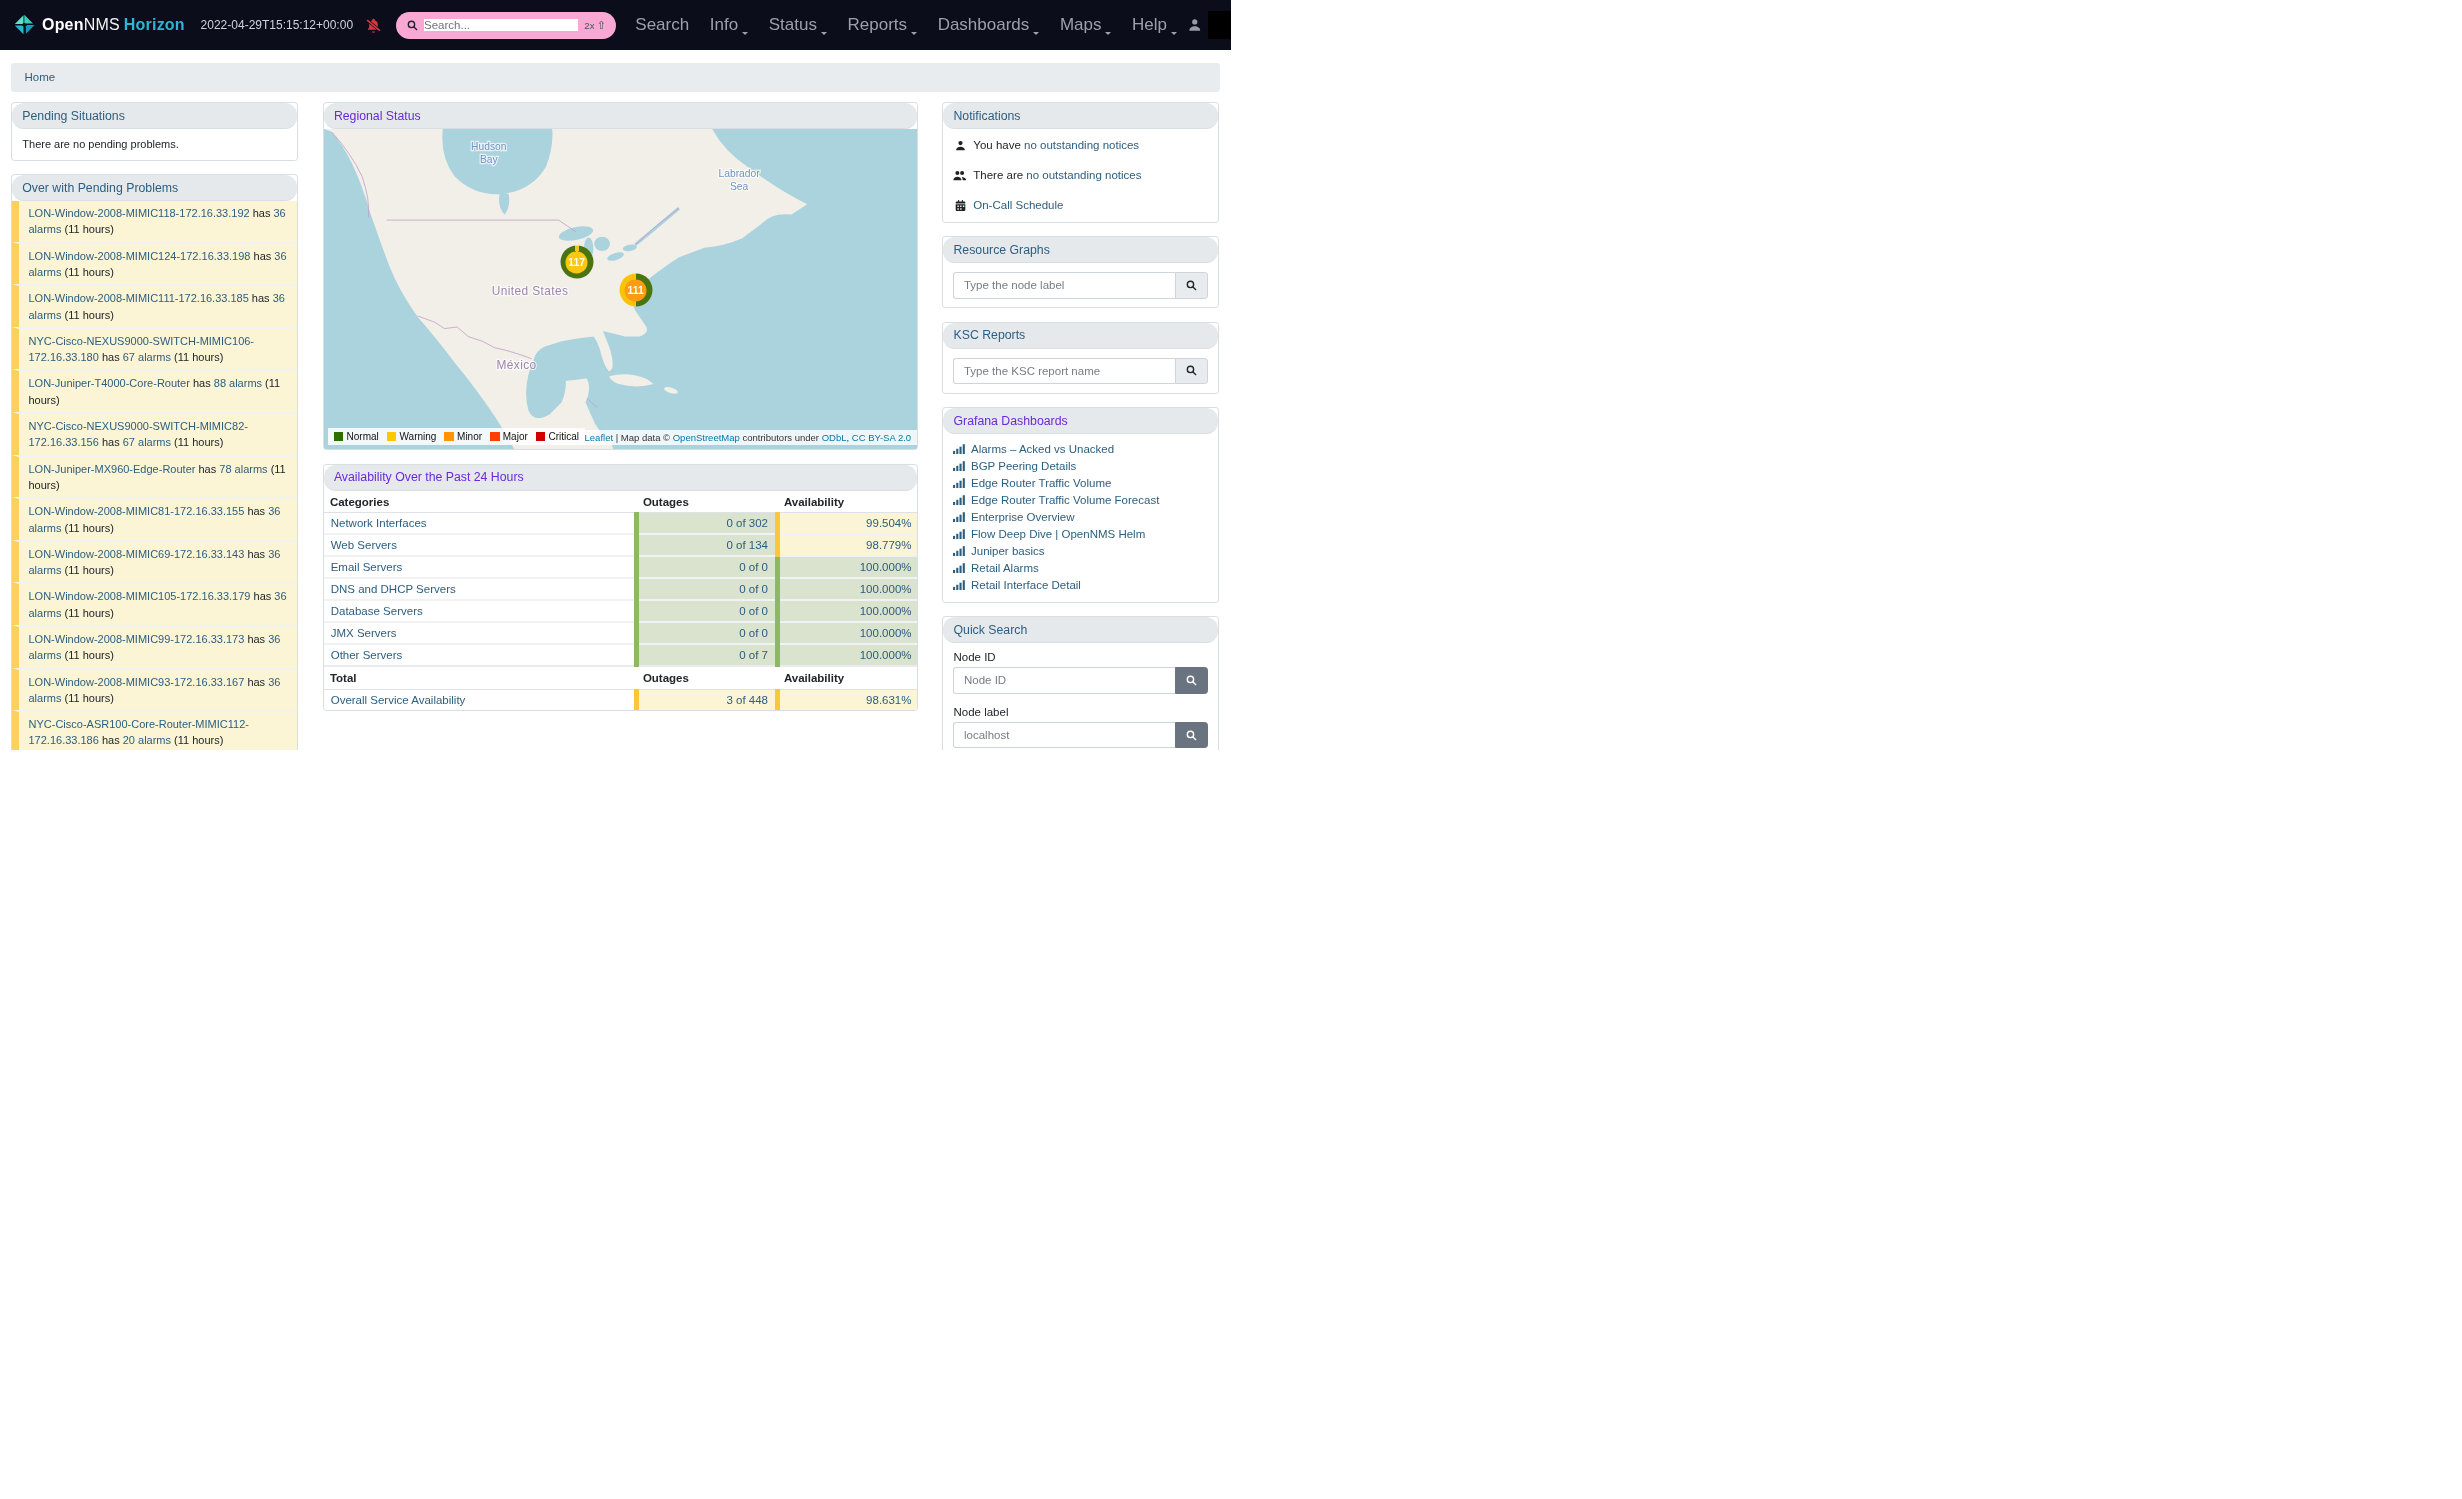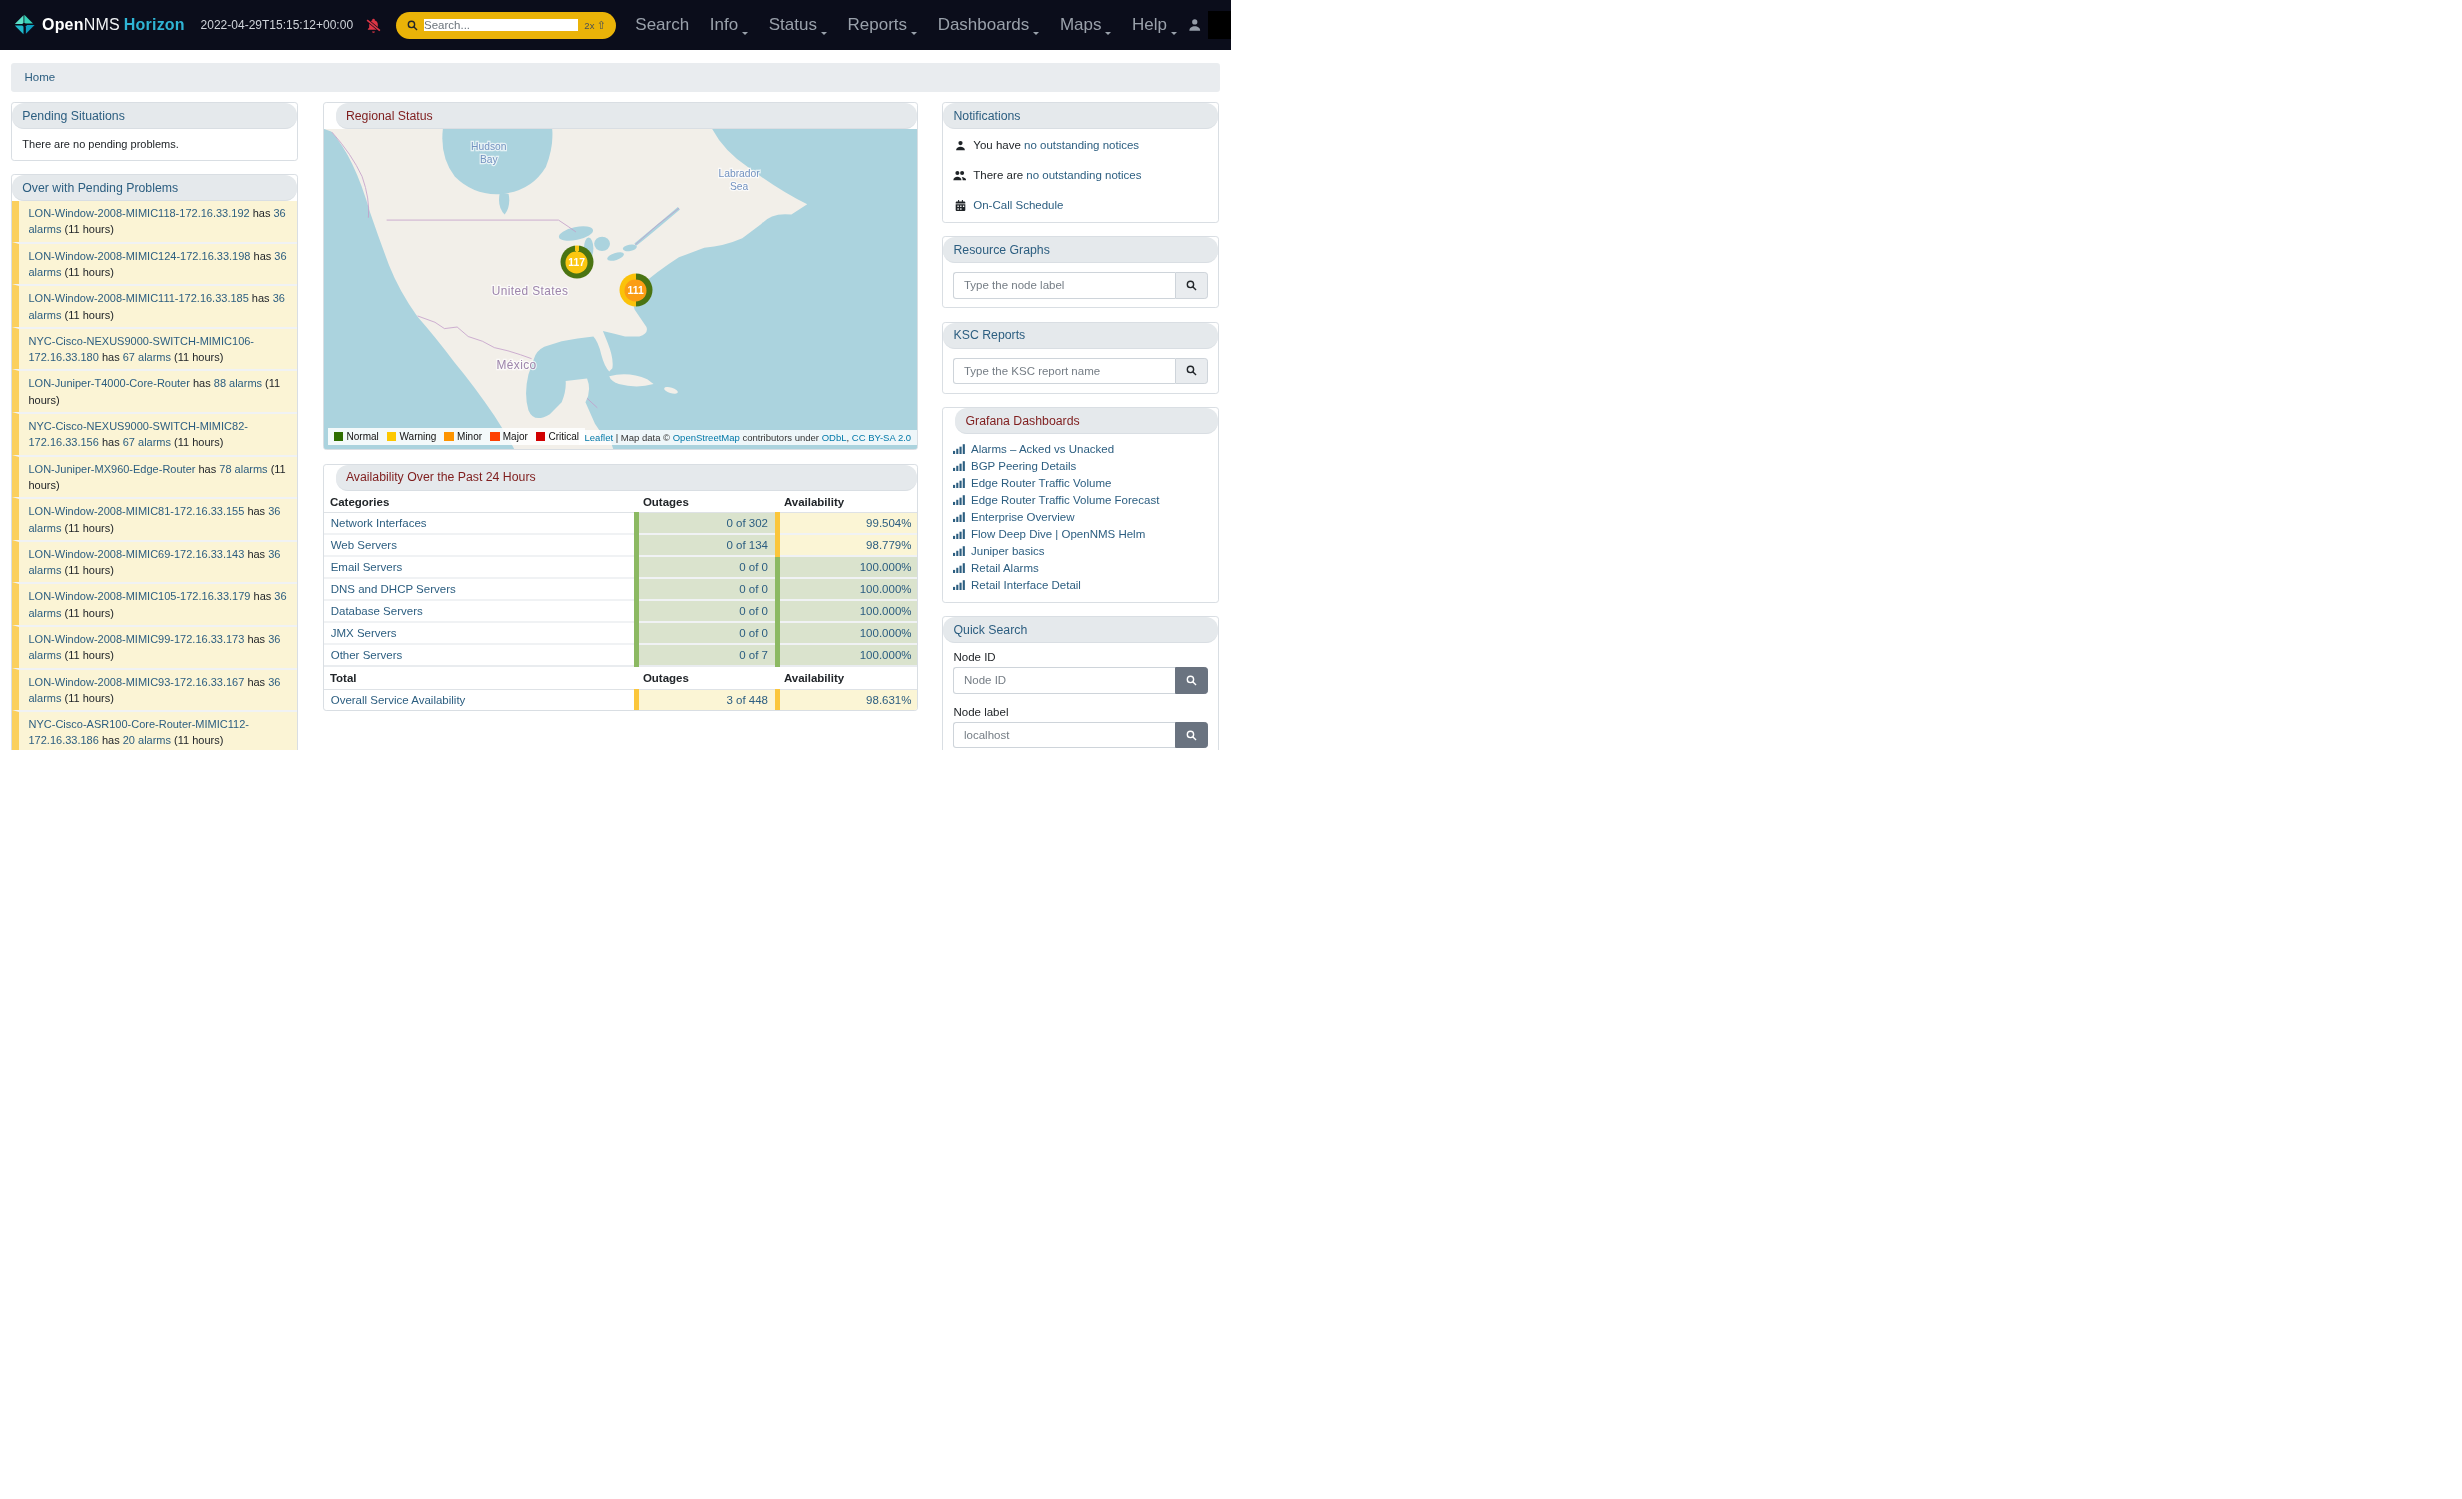--- a/index.html
+++ b/index.html
@@ -9,21 +9,21 @@
   
   .navbar { height:50px; background:#0b0d1b; display:flex; align-items:center;
     padding:0 14.3px; gap:11px; white-space:nowrap; }
   .brand { display:flex; align-items:center; gap:6.3px; cursor:pointer; }
   .brand-text { font-size:16px; letter-spacing:0.2px; }
   .brand-open { color:#fff; font-weight:700; }
   .brand-nms  { color:#f2f4f6; font-weight:300; }
   .brand-horizon { color:#2fb4d4; font-weight:700; margin-left:4px; }
   .nav-time { color:#cfd3d9; font-size:12px; margin-left:4.8px; }
   .bellslash { margin-left:1.6px; display:inline-flex; }
-  .search-pill { background:#eab308; border-radius:13.5px; height:27px; width:225px;
+  .search-pill { background:#f9a8d4; border-radius:13.5px; height:27px; width:225px;
     display:flex; align-items:center; padding:0 10.3px; gap:6.3px; margin-left:4.8px; }
   .search-pill input { border:none; outline:none; flex:1; font-size:11.5px;
     font-family:inherit; color:#212529; min-width:0; }
   .search-pill input::placeholder { color:#6c757d; }
   .search-hint { color:#495057; font-size:9.5px; display:flex; align-items:center; gap:2.4px; }
   .search-hint .shift { font-size:11px; }
   .nav-menu { display:flex; list-style:none; align-items:center; gap:20.6px; margin-left:8px; }
   .nav-item { color:#9aa1ab; font-size:17px; cursor:pointer; display:flex; align-items:flex-end; gap:4px; }
   .caret { width:0; height:0; border-left:3.2px solid transparent; border-right:3.2px solid transparent;
     border-top:3.2px solid #9aa1ab; display:inline-block; margin-top:1.6px; }
@@ -47,21 +47,21 @@
   .main { display:flex; gap:24.6px; padding:10.3px 11px 0 11px; align-items:flex-start; }
   .col-left { width:287px; flex:none; }
   .col-center { width:595px; flex:none; }
   .col-right { width:277px; flex:none; }
 
   .panel { background:#fff; border:0.8px solid #d9dee3; border-radius:3.2px; overflow:hidden;
     margin-bottom:13.5px; }
   .panel-header { background:#e5e9ec; border-bottom:0.8px solid #d9dee3; padding:5.5px 10.3px;
     font-size:12.3px;border-radius:12px; }
   .panel-header.link { color:#2c5e80; cursor:pointer; }
-  .panel-header.dark { color:#7f1d1d;margin-left:12px; }
+  .panel-header.dark { color:#6d28d9; }
   a.lnk { color:#2c5e80; text-decoration:none; cursor:pointer; }
 
   
   .pending-body { padding:7.1px 10.3px; font-size:11px; line-height:16px; }
   .node-item { background:#fbf4d5; border-left:7.1px solid #fbd05e; padding:4px 9.5px;
     font-size:11px; line-height:16.3px; }
   .node-item + .node-item { border-top:2.4px solid #f0f2f4; }
 
   
   .map-wrap { position:relative; width:100%; height:320px; background:#abd3de; cursor:grab; }

